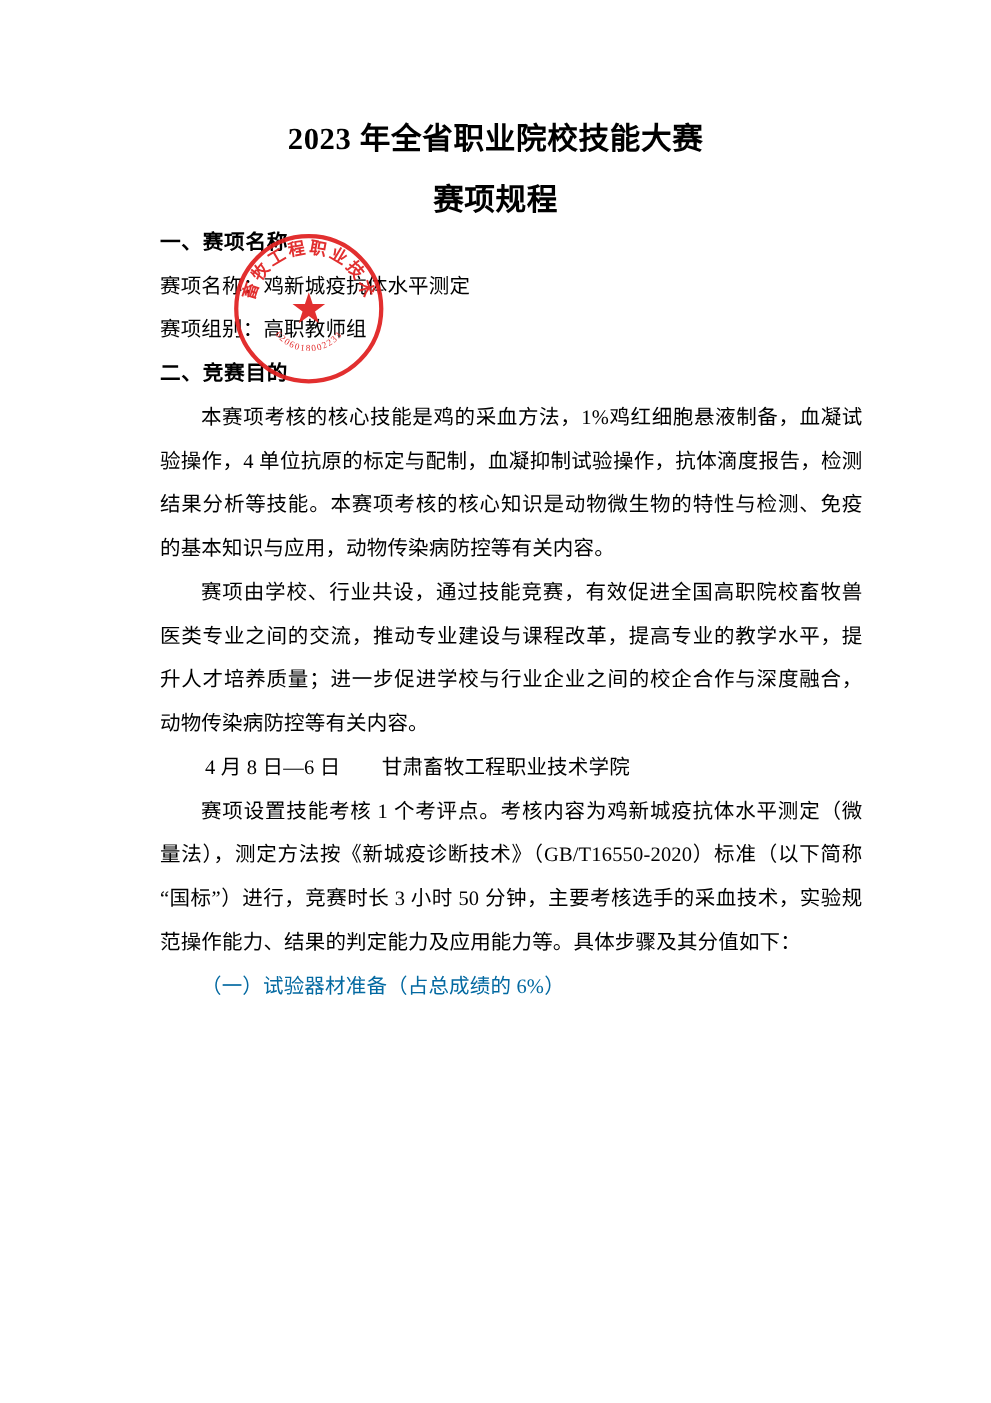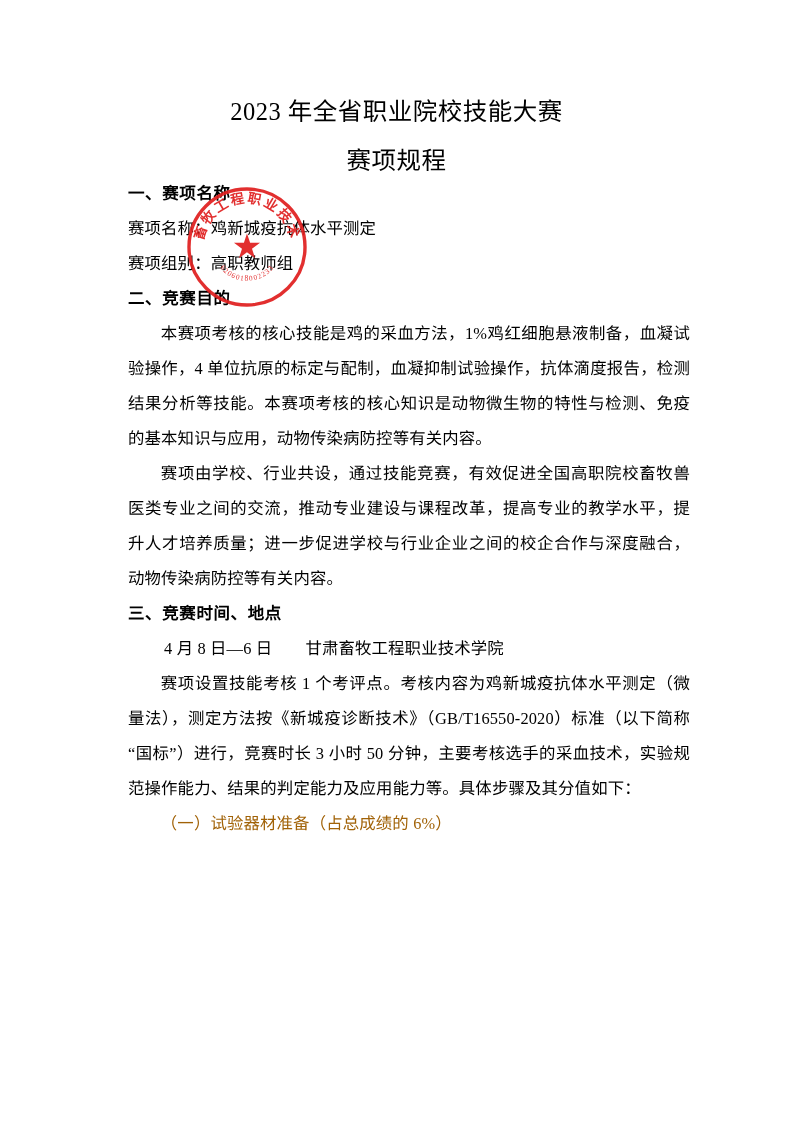--- a/index.html
+++ b/index.html
@@ -18,21 +18,21 @@
     height: 1122px;
     background: #ffffff;
     overflow: hidden;
     box-sizing: border-box;
   }
 
   
   .doc-title {
     text-align: center;
     font-size: 24.5px;
-    font-weight: normal;
+    font-weight: bold;
     letter-spacing: 0.5px;
     line-height: 1.0;
     color: #000;
   }
   .title-line-1 {
     padding-top: 100px;
   }
   .title-line-2 {
     padding-top: 24px;
   }
@@ -78,21 +78,21 @@
     white-space: pre;
     color: #000;
   }
 
   
   .subitem {
     font-size: 16.4px;
     line-height: 35px;
     text-indent: 2em;
     letter-spacing: 0.15px;
-    color: #a16207;
+    color: #0369a1;
   }
 
   
   .seal {
     position: absolute;
     left: 186px;
     top: 186px;
     width: 122px;
     height: 122px;
     pointer-events: none;
@@ -111,21 +111,20 @@
   <div class="content">
 
     <div class="heading">一、赛项名称</div>
     <div class="para no-indent">赛项名称：鸡新城疫抗体水平测定</div>
     <div class="para no-indent">赛项组别：高职教师组</div>
 
     <div class="heading">二、竞赛目的</div>
     <p class="para">本赛项考核的核心技能是鸡的采血方法，1%鸡红细胞悬液制备，血凝试验操作，4 单位抗原的标定与配制，血凝抑制试验操作，抗体滴度报告，检测结果分析等技能。本赛项考核的核心知识是动物微生物的特性与检测、免疫的基本知识与应用，动物传染病防控等有关内容。</p>
     <p class="para">赛项由学校、行业共设，通过技能竞赛，有效促进全国高职院校畜牧兽医类专业之间的交流，推动专业建设与课程改革，提高专业的教学水平，提升人才培养质量；进一步促进学校与行业企业之间的校企合作与深度融合，动物传染病防控等有关内容。</p>
 
-    <div class="heading">三、竞赛时间、地点</div>
     <div class="venue-line"><span>4 月 8 日—6 日</span>　　<span>甘肃畜牧工程职业技术学院</span></div>
 
     <p class="para">赛项设置技能考核 1 个考评点。考核内容为鸡新城疫抗体水平测定（微量法），测定方法按《新城疫诊断技术》（GB/T16550-2020）标准（以下简称“国标”）进行，竞赛时长 3 小时 50 分钟，主要考核选手的采血技术，实验规范操作能力、结果的判定能力及应用能力等。具体步骤及其分值如下：</p>
     <div class="subitem">（一）试验器材准备（占总成绩的 6%）</div>
 
   </div>
 
   <div class="seal">
     <svg width="122" height="122" viewBox="0 0 122 122">
       <defs>

